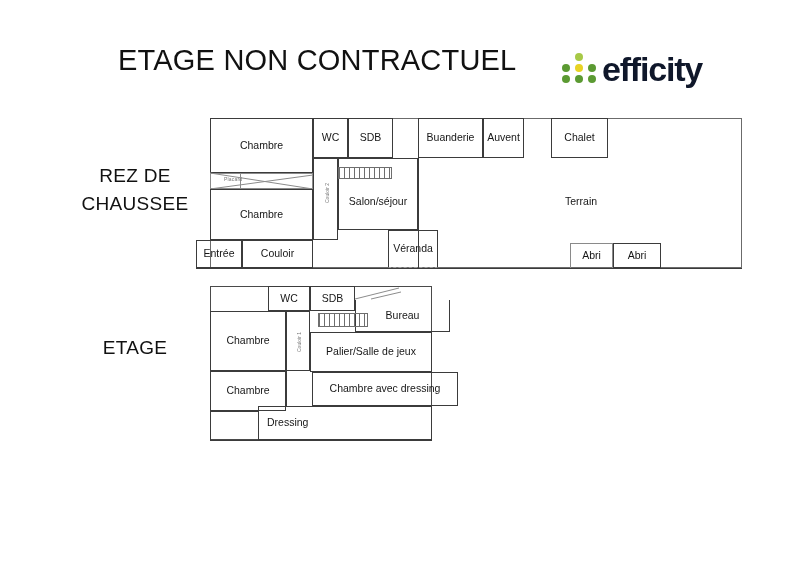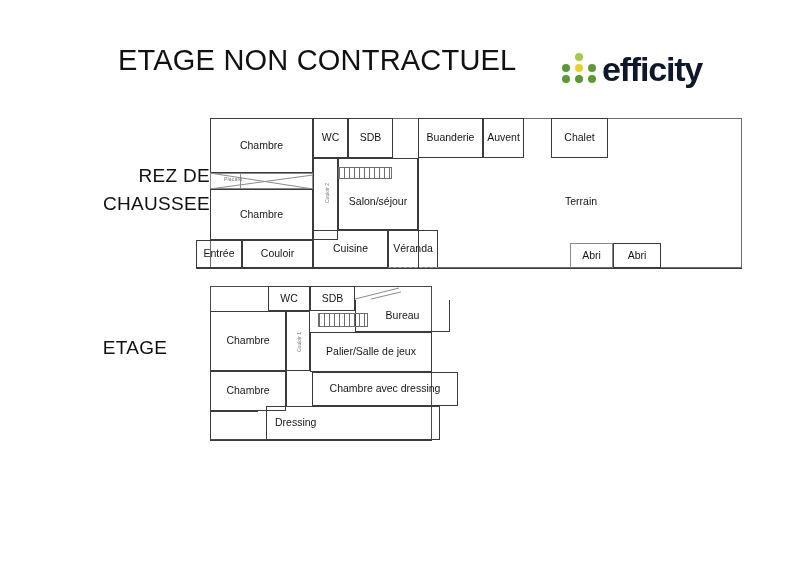--- a/index.html
+++ b/index.html
@@ -72,21 +72,21 @@
   
   .floor-title {
     position: absolute;
     font-size: 19px;
     letter-spacing: 0.3px;
     color: #111111;
     text-align: center;
     white-space: pre-line;
     line-height: 1.45;
   }
-  #floor-title-rdc   { left: 60px; top: 162px; width: 150px; text-align: right; }
+  #floor-title-rdc   { left: 60px; top: 162px; width: 150px; }
   #floor-title-etage { left: 60px; top: 334px; width: 150px; }
 
   
   #plan-area {
     position: absolute;
     left: 0;
     top: 0;
     width: 800px;
     height: 565px;
   }
@@ -228,23 +228,20 @@
 
   <div class="room" style="left:313px; top:158px; width:25px; height:82px;"></div>
   <span class="free-label vtiny" style="left:324px; top:203px;">Couloir 2</span>
 
   <div class="room" style="left:338px; top:158px; width:80px; height:72px;">
     <span class="room-label" style="top:62%;">Salon/séjour</span>
   </div>
 
   <div class="stairs" style="left:338px; top:167px; width:54px; height:12px;"></div>
 
-  <div class="room" style="left:313px; top:230px; width:75px; height:38px;">
-    <span class="room-label">Cuisine</span>
-  </div>
 
   <div class="room dash-bottom" style="left:388px; top:230px; width:50px; height:38px;">
     <span class="room-label">Véranda</span>
   </div>
 
   <div class="room" style="left:418px; top:118px; width:65px; height:40px;">
     <span class="room-label">Buanderie</span>
   </div>
 
   <div class="room" style="left:483px; top:118px; width:41px; height:40px;">
@@ -303,21 +300,21 @@
   </div>
 
   <div class="room" style="left:210px; top:371px; width:76px; height:40px;">
     <span class="room-label">Chambre</span>
   </div>
 
   <div class="room" style="left:286px; top:372px; width:146px; height:34px;margin-left:26px;">
     <span class="room-label">Chambre avec dressing</span>
   </div>
 
-  <div class="room" style="left:258px; top:406px; width:174px; height:34px;margin-left:8px;">
+  <div class="room" style="left:258px; top:406px; width:174px; height:34px;">
     <span class="room-label lbl-left" style="text-align:left; padding-left:8px;">Dressing</span>
   </div>
 
   <div class="wall v" style="left:286px; top:371px; height:35px;"></div>
   <div class="wall v" style="left:268px; top:286px; height:25px;"></div>
   <div class="wall h" style="left:210px; top:411px; width:48px;"></div>
   <div class="wall v" style="left:210px; top:371px; height:69px;"></div>
   <div class="wall h" style="left:210px; top:440px; width:222px;"></div>
 
 </div>

